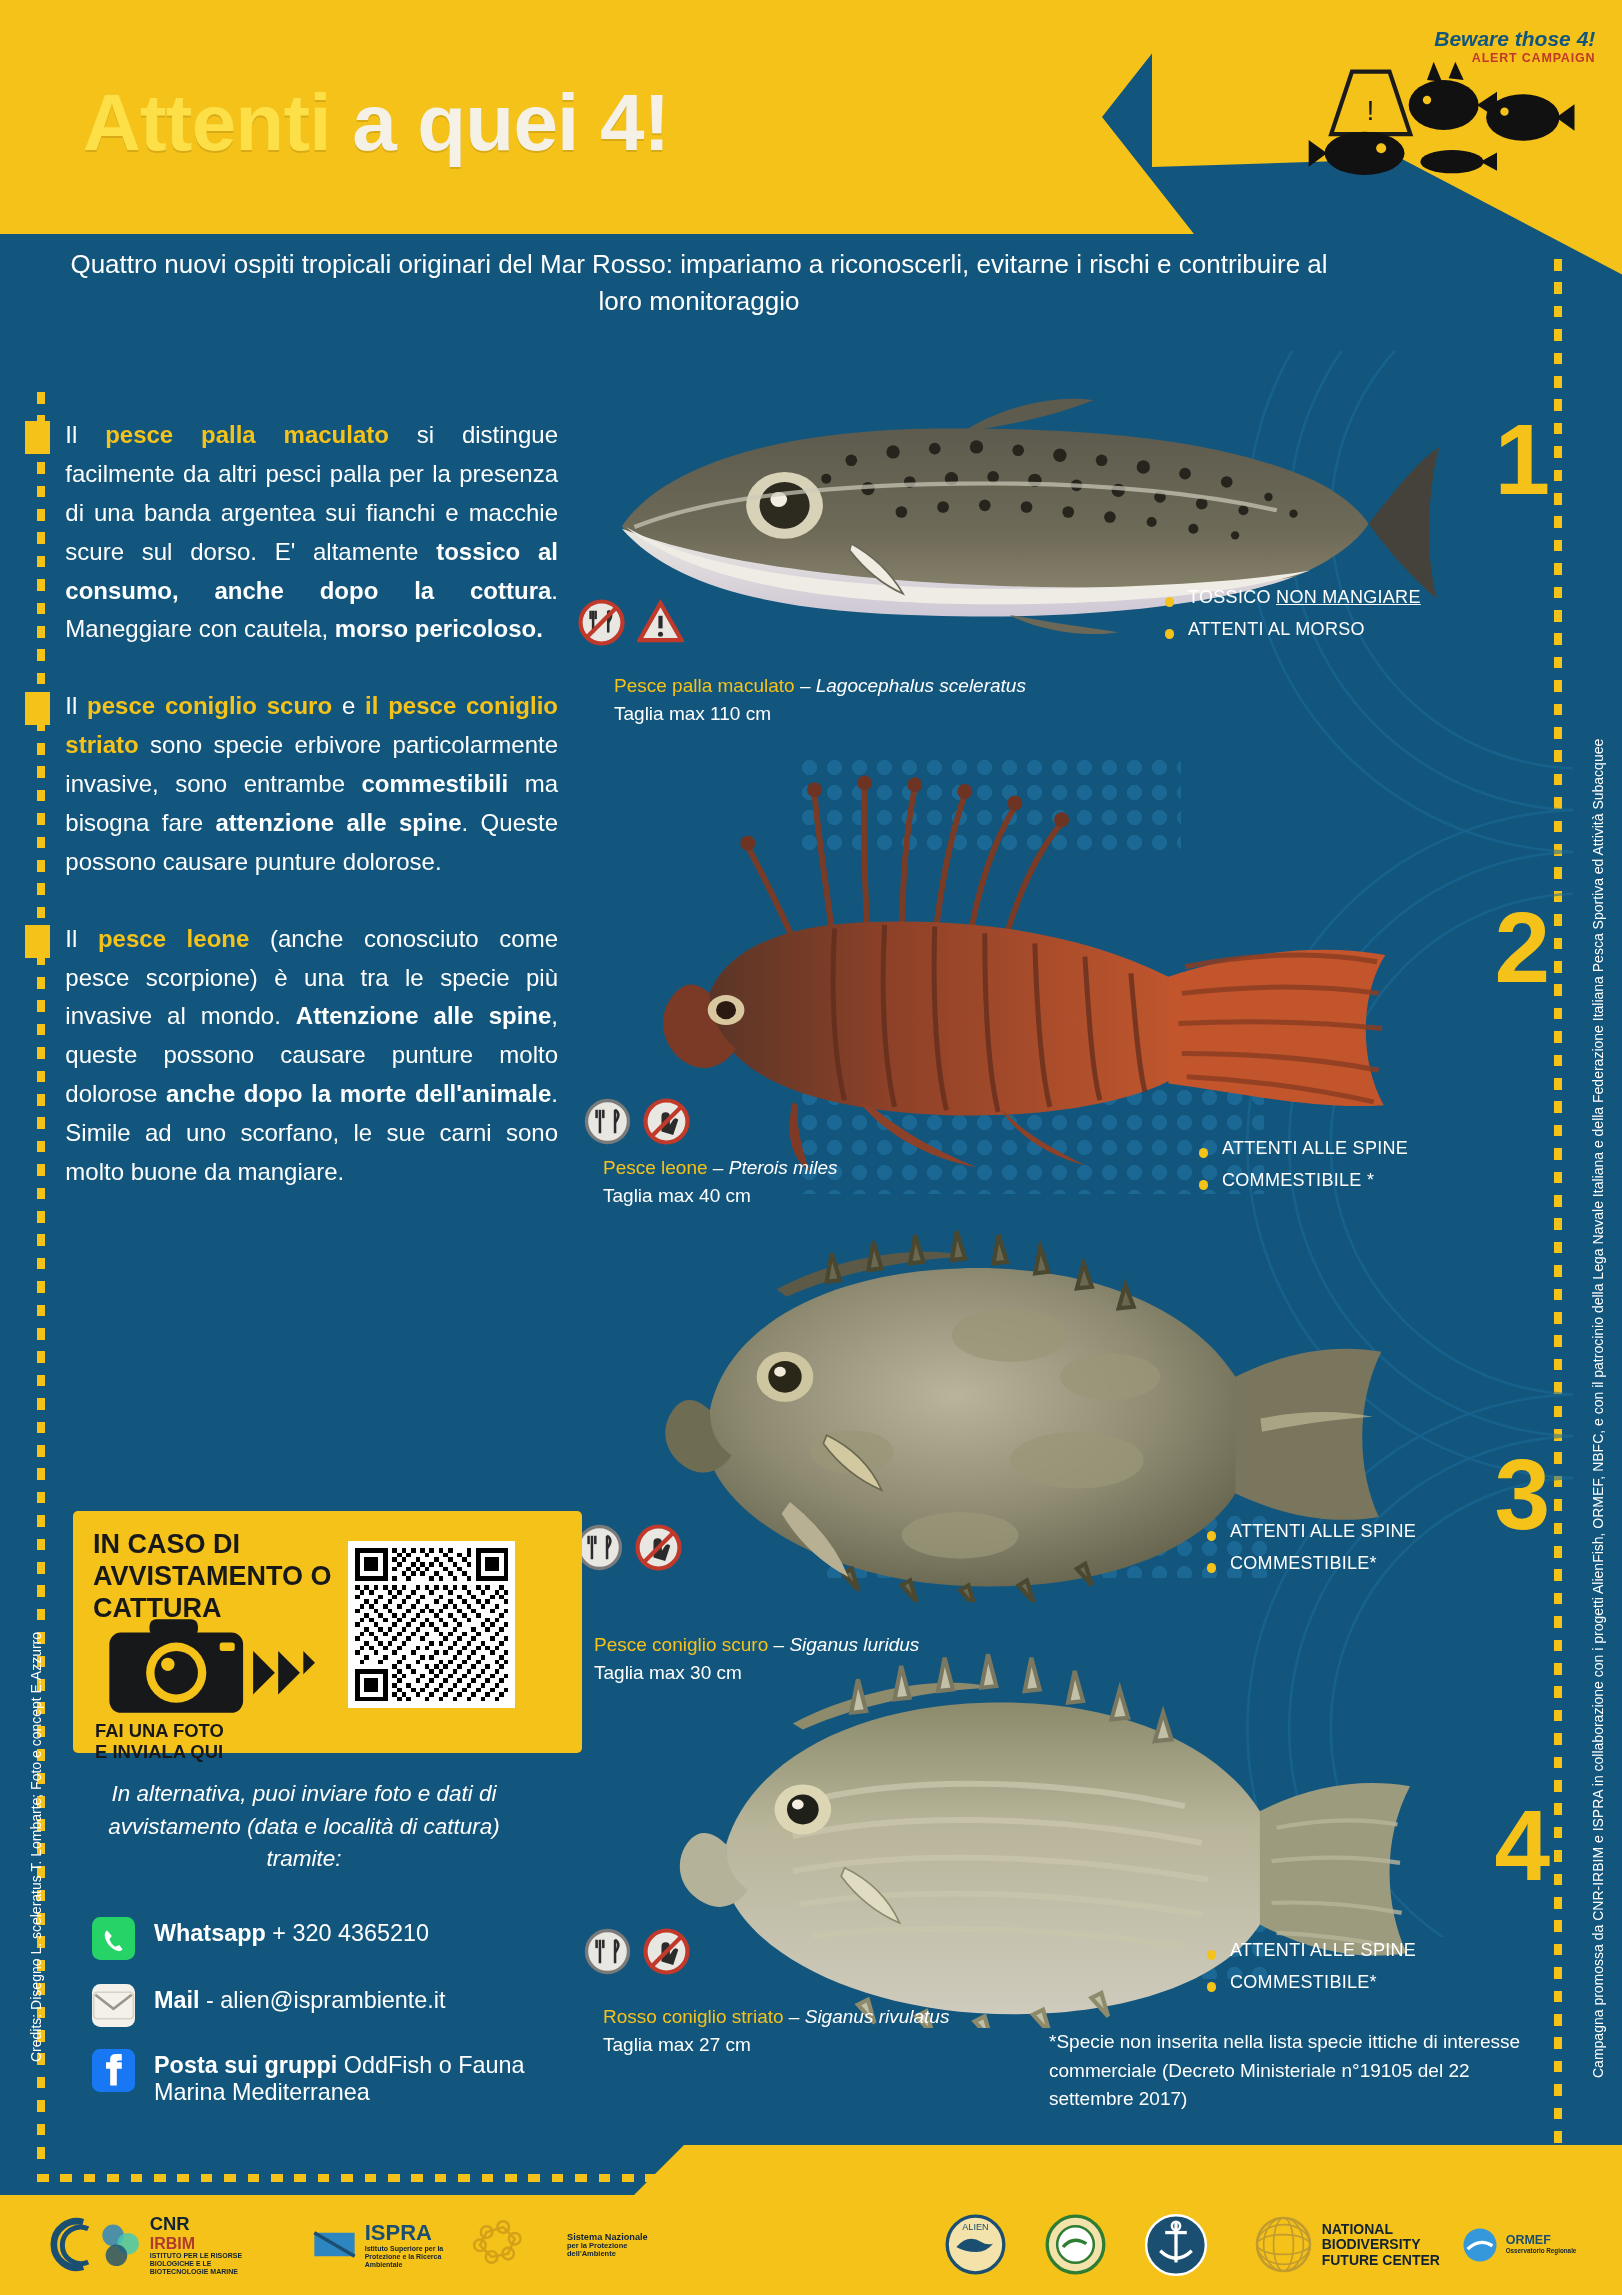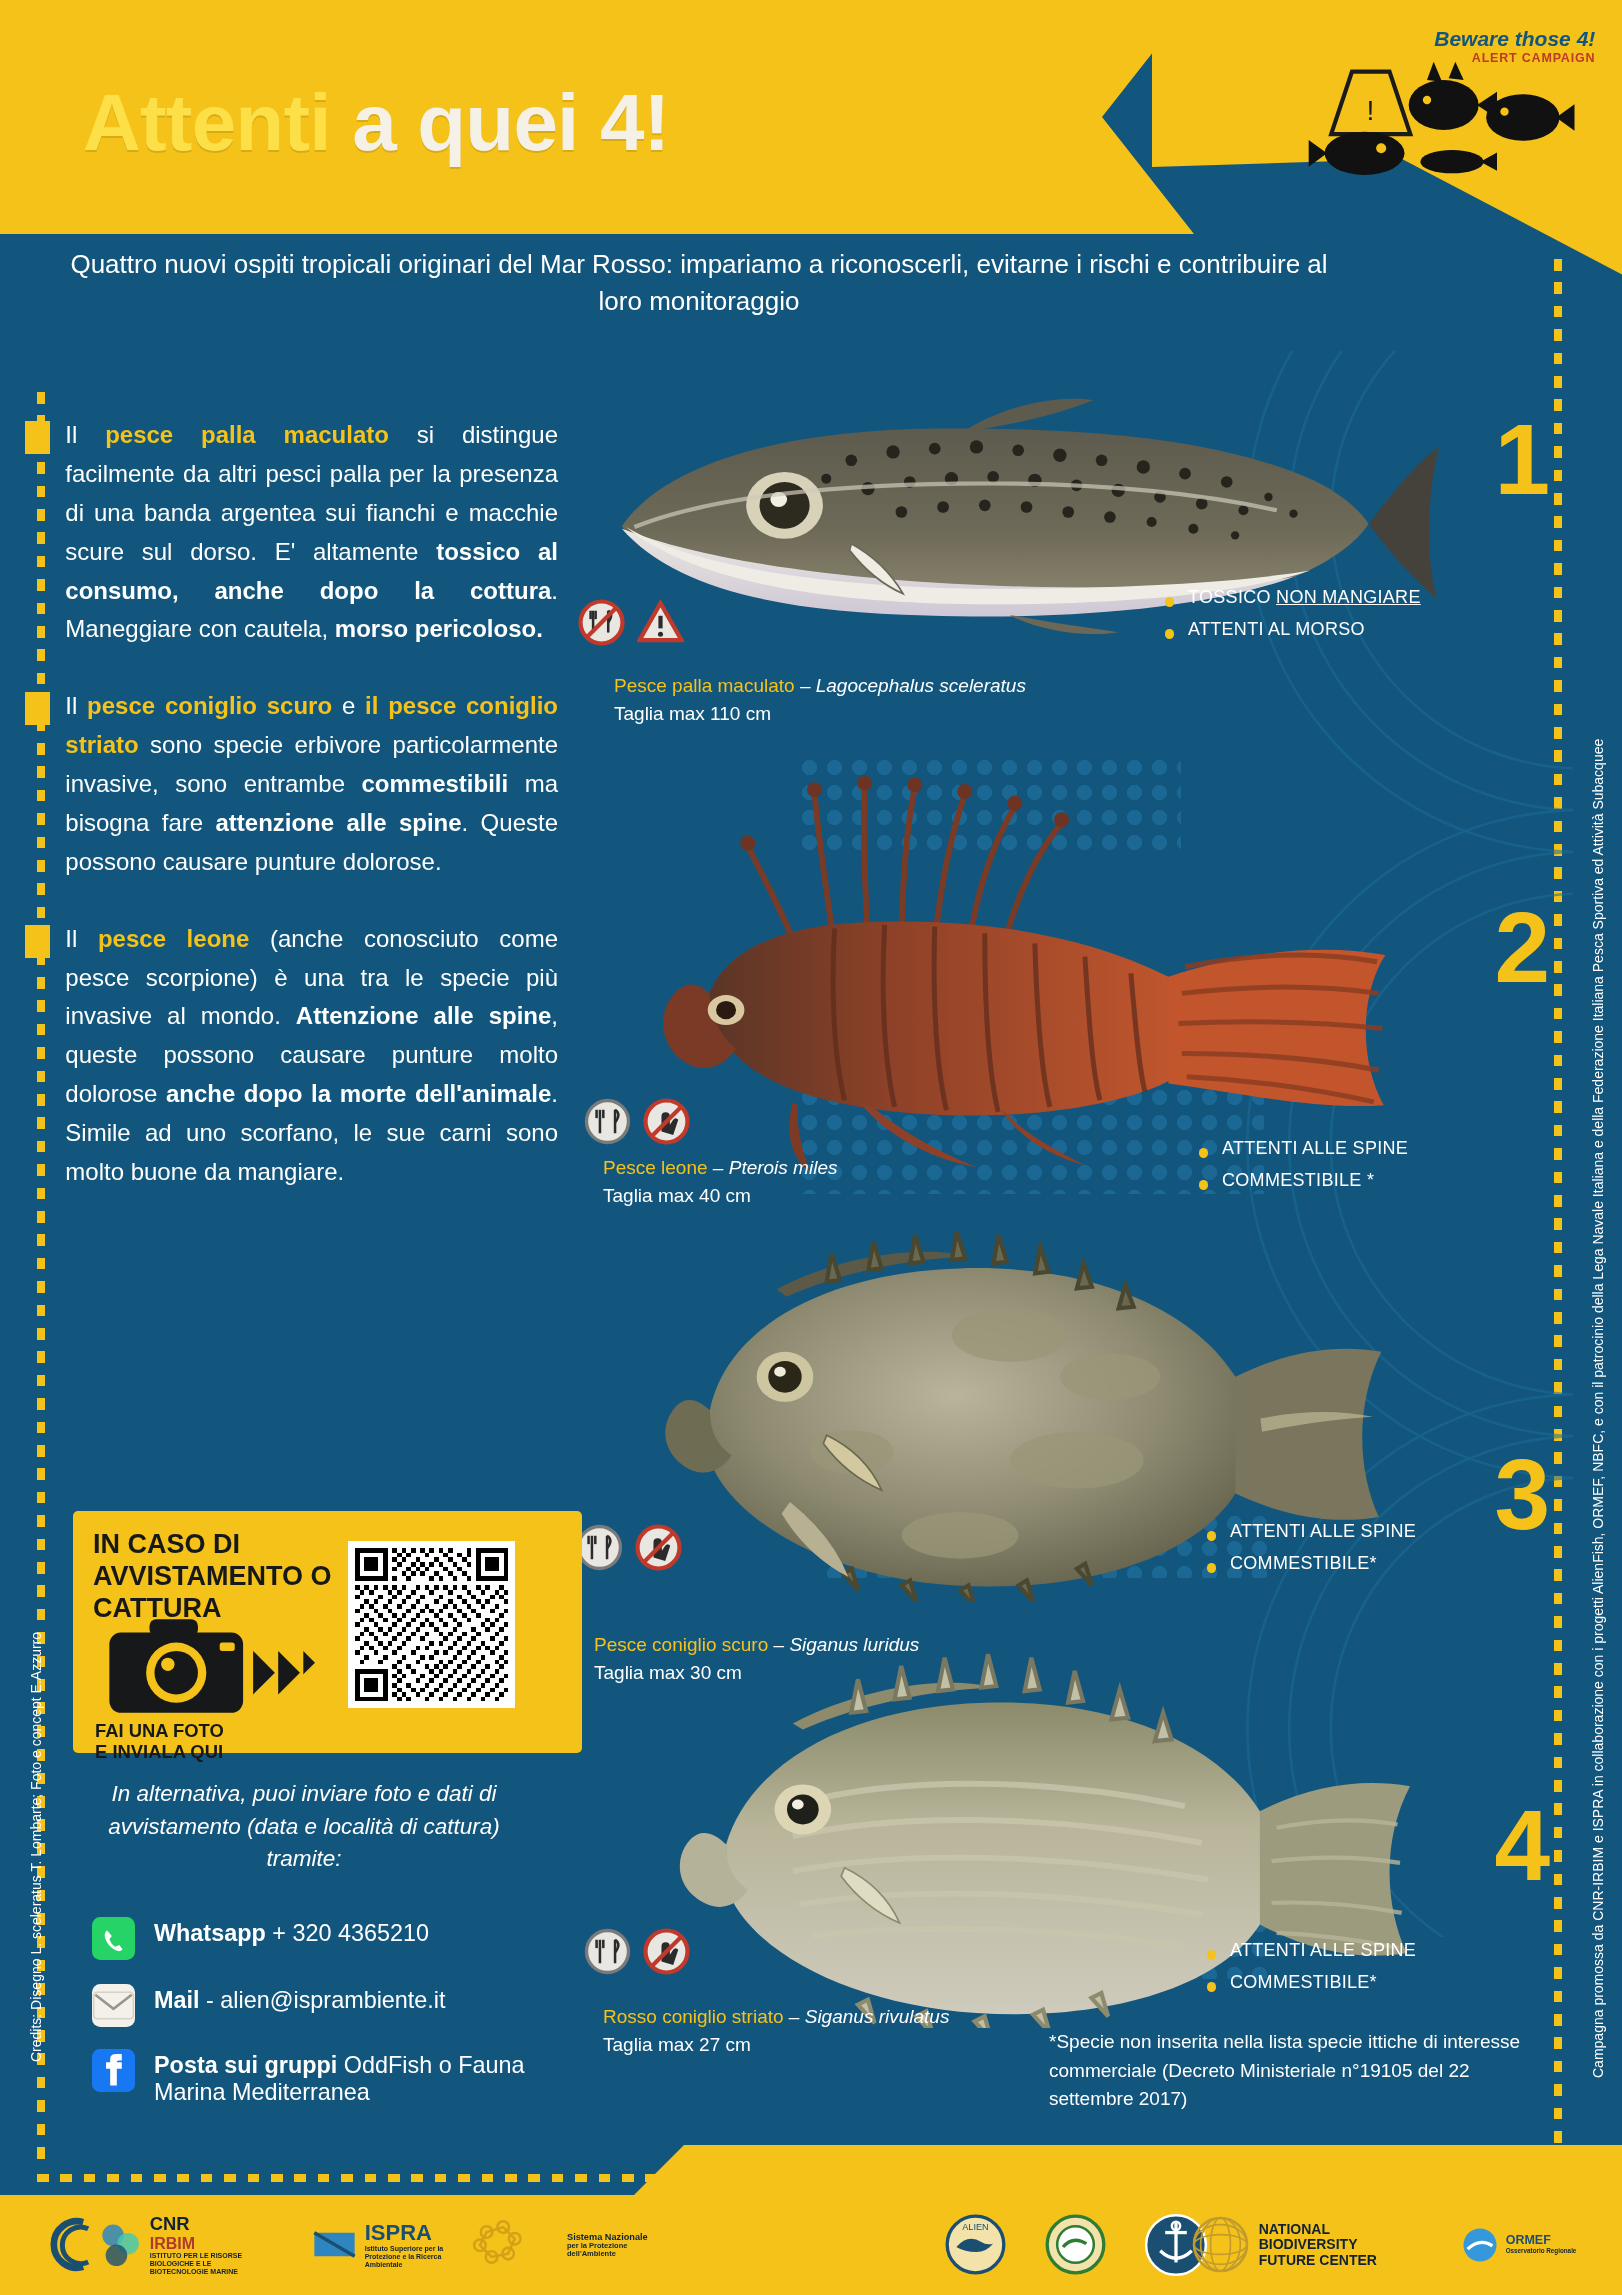--- a/index.html
+++ b/index.html
@@ -712,21 +712,21 @@
     <div class="logo-chip" style="left:1142px;">
       <svg width="68" height="68" viewBox="0 0 82 82">
         <circle cx="41" cy="41" r="36" fill="#1b4f72" stroke="#fff" stroke-width="3"></circle>
         <path d="M41 14 L41 62" stroke="#fff" stroke-width="4"></path>
         <path d="M28 26 L54 26" stroke="#fff" stroke-width="4"></path>
         <path d="M22 48 q19 18 38 0" fill="none" stroke="#fff" stroke-width="4"></path>
         <circle cx="41" cy="18" r="5" fill="none" stroke="#fff" stroke-width="3"></circle>
       </svg>
     </div>
 
-    <div class="logo-chip" style="left:1189px;">
+    <div class="logo-chip" style="left:1252px;">
       <svg width="63" height="63" viewBox="0 0 76 76">
         <circle cx="38" cy="38" r="32" fill="none" stroke="#c29b2e" stroke-width="3"></circle>
         <g stroke="#c29b2e" stroke-width="2" fill="none">
           <ellipse cx="38" cy="38" rx="32" ry="12"></ellipse>
             <ellipse cx="38" cy="38" rx="32" ry="24"></ellipse>
           <ellipse cx="38" cy="38" rx="12" ry="32"></ellipse>
             <ellipse cx="38" cy="38" rx="24" ry="32"></ellipse>
         </g>
       </svg>
       <div class="txt">

